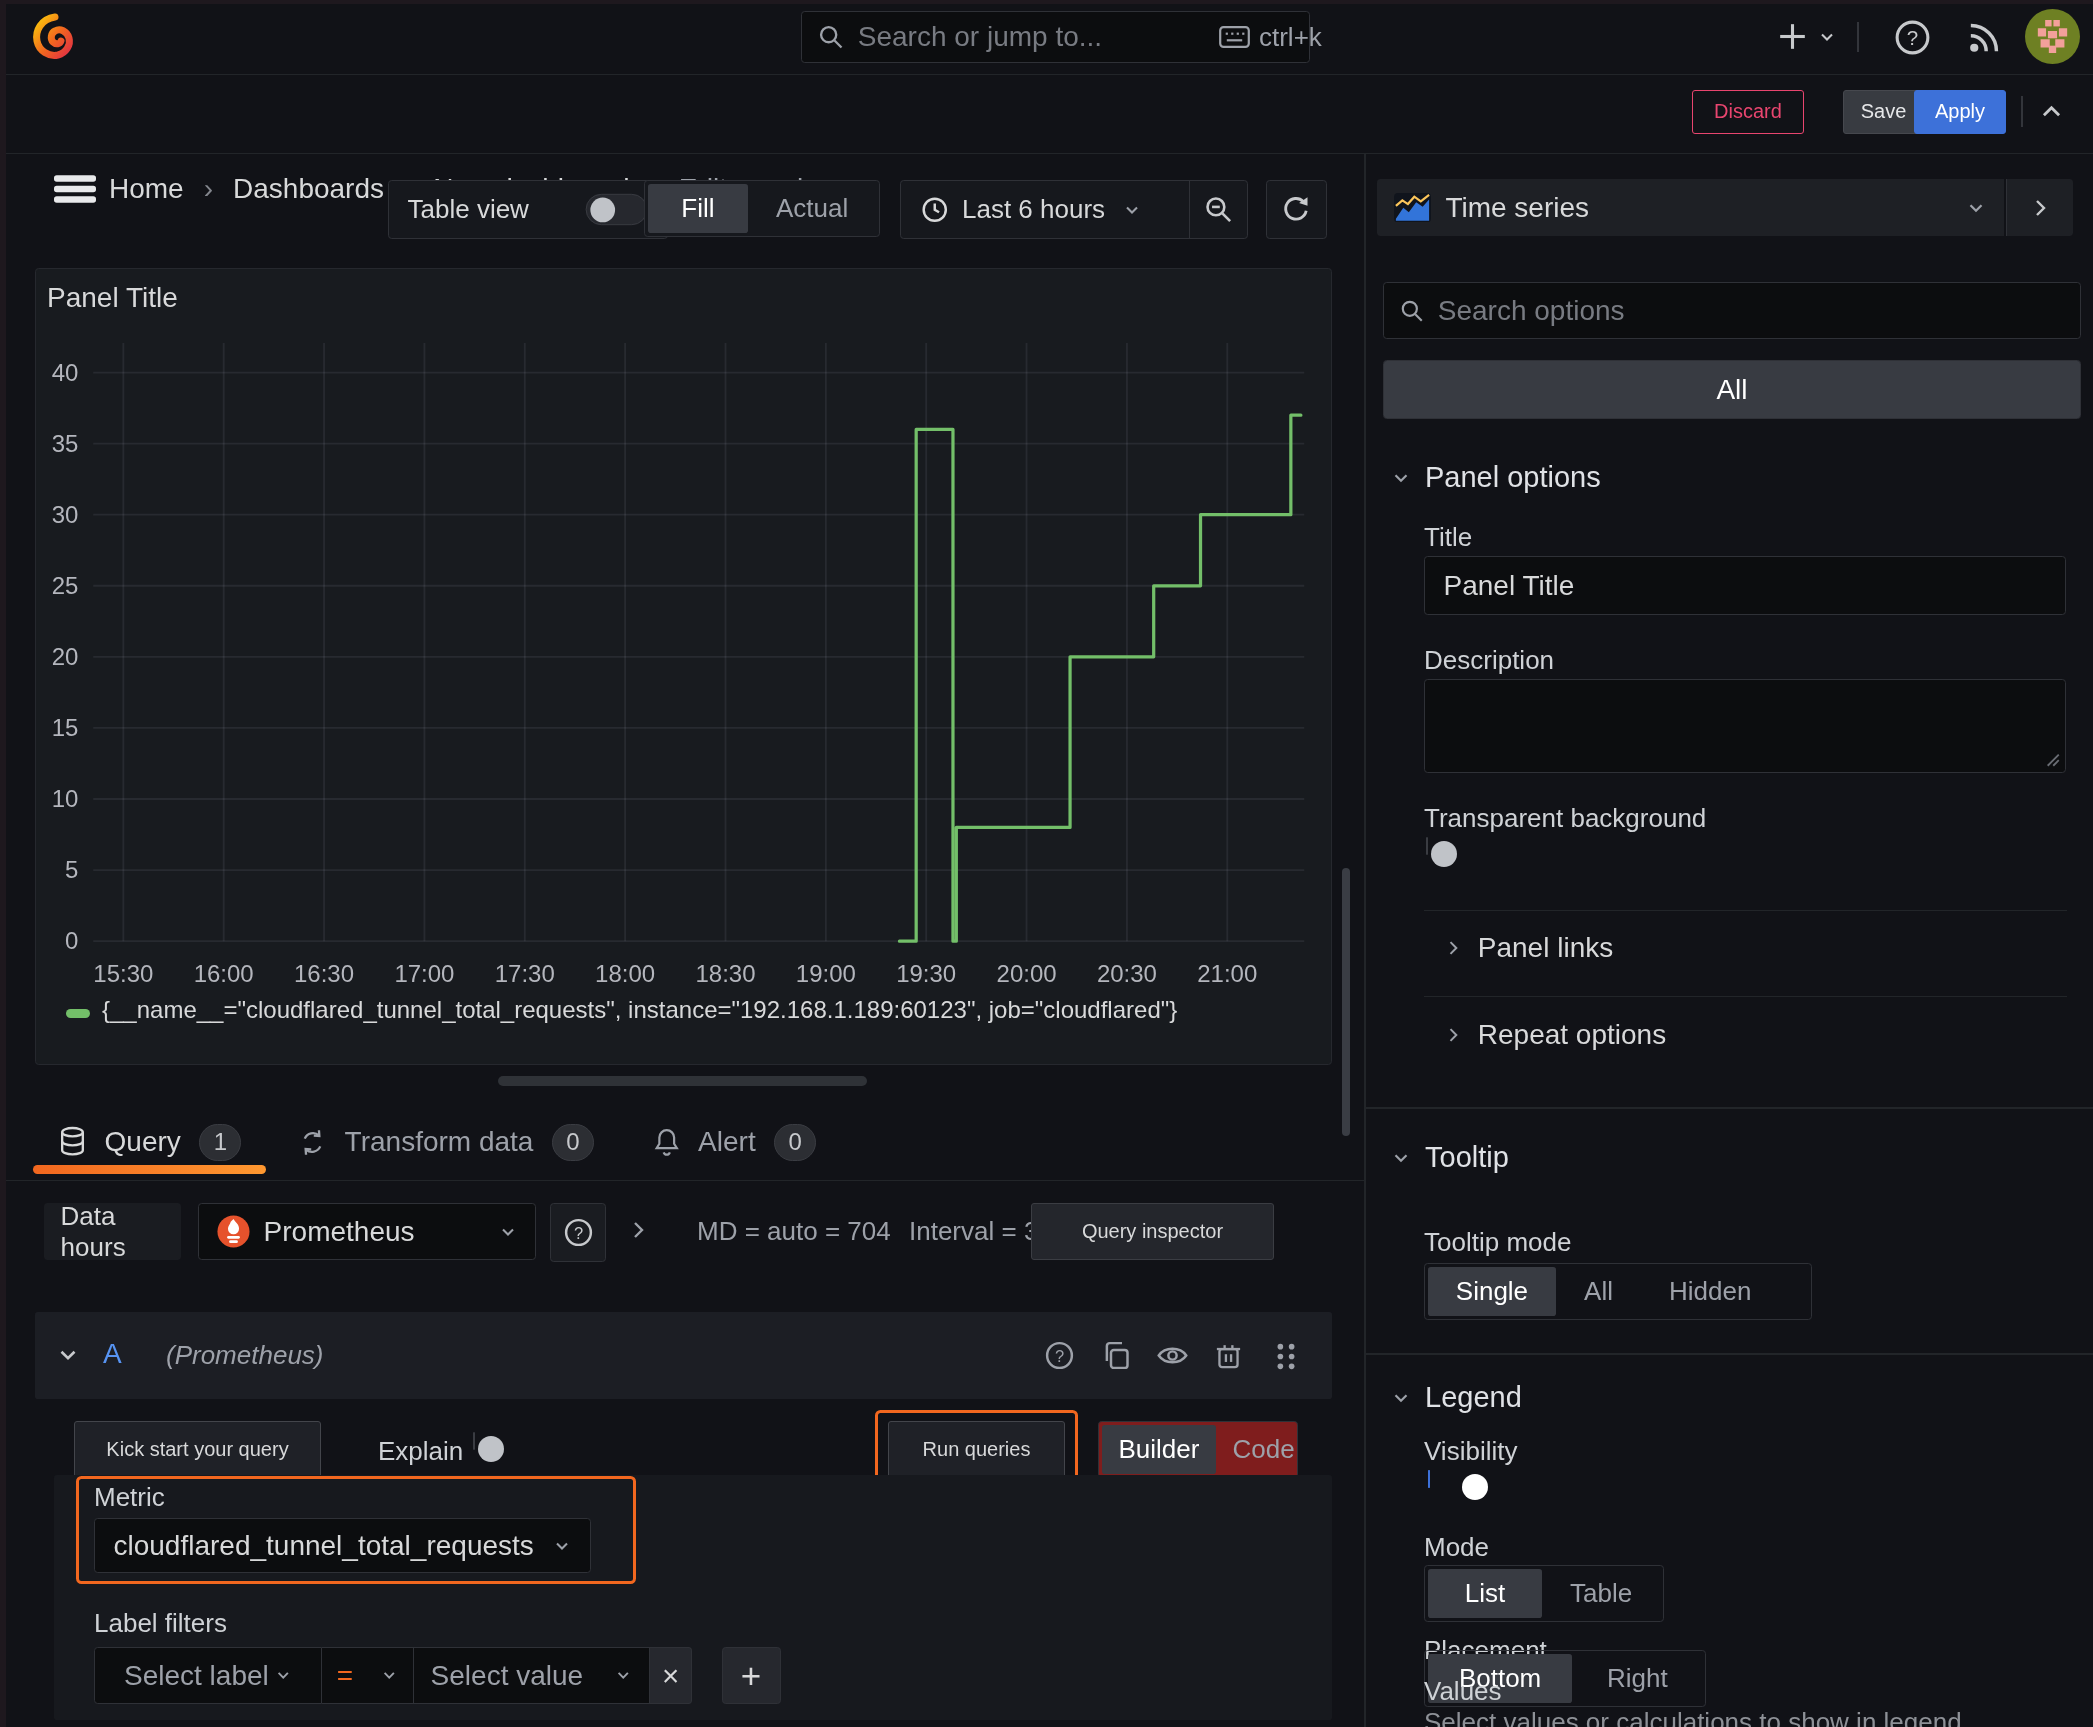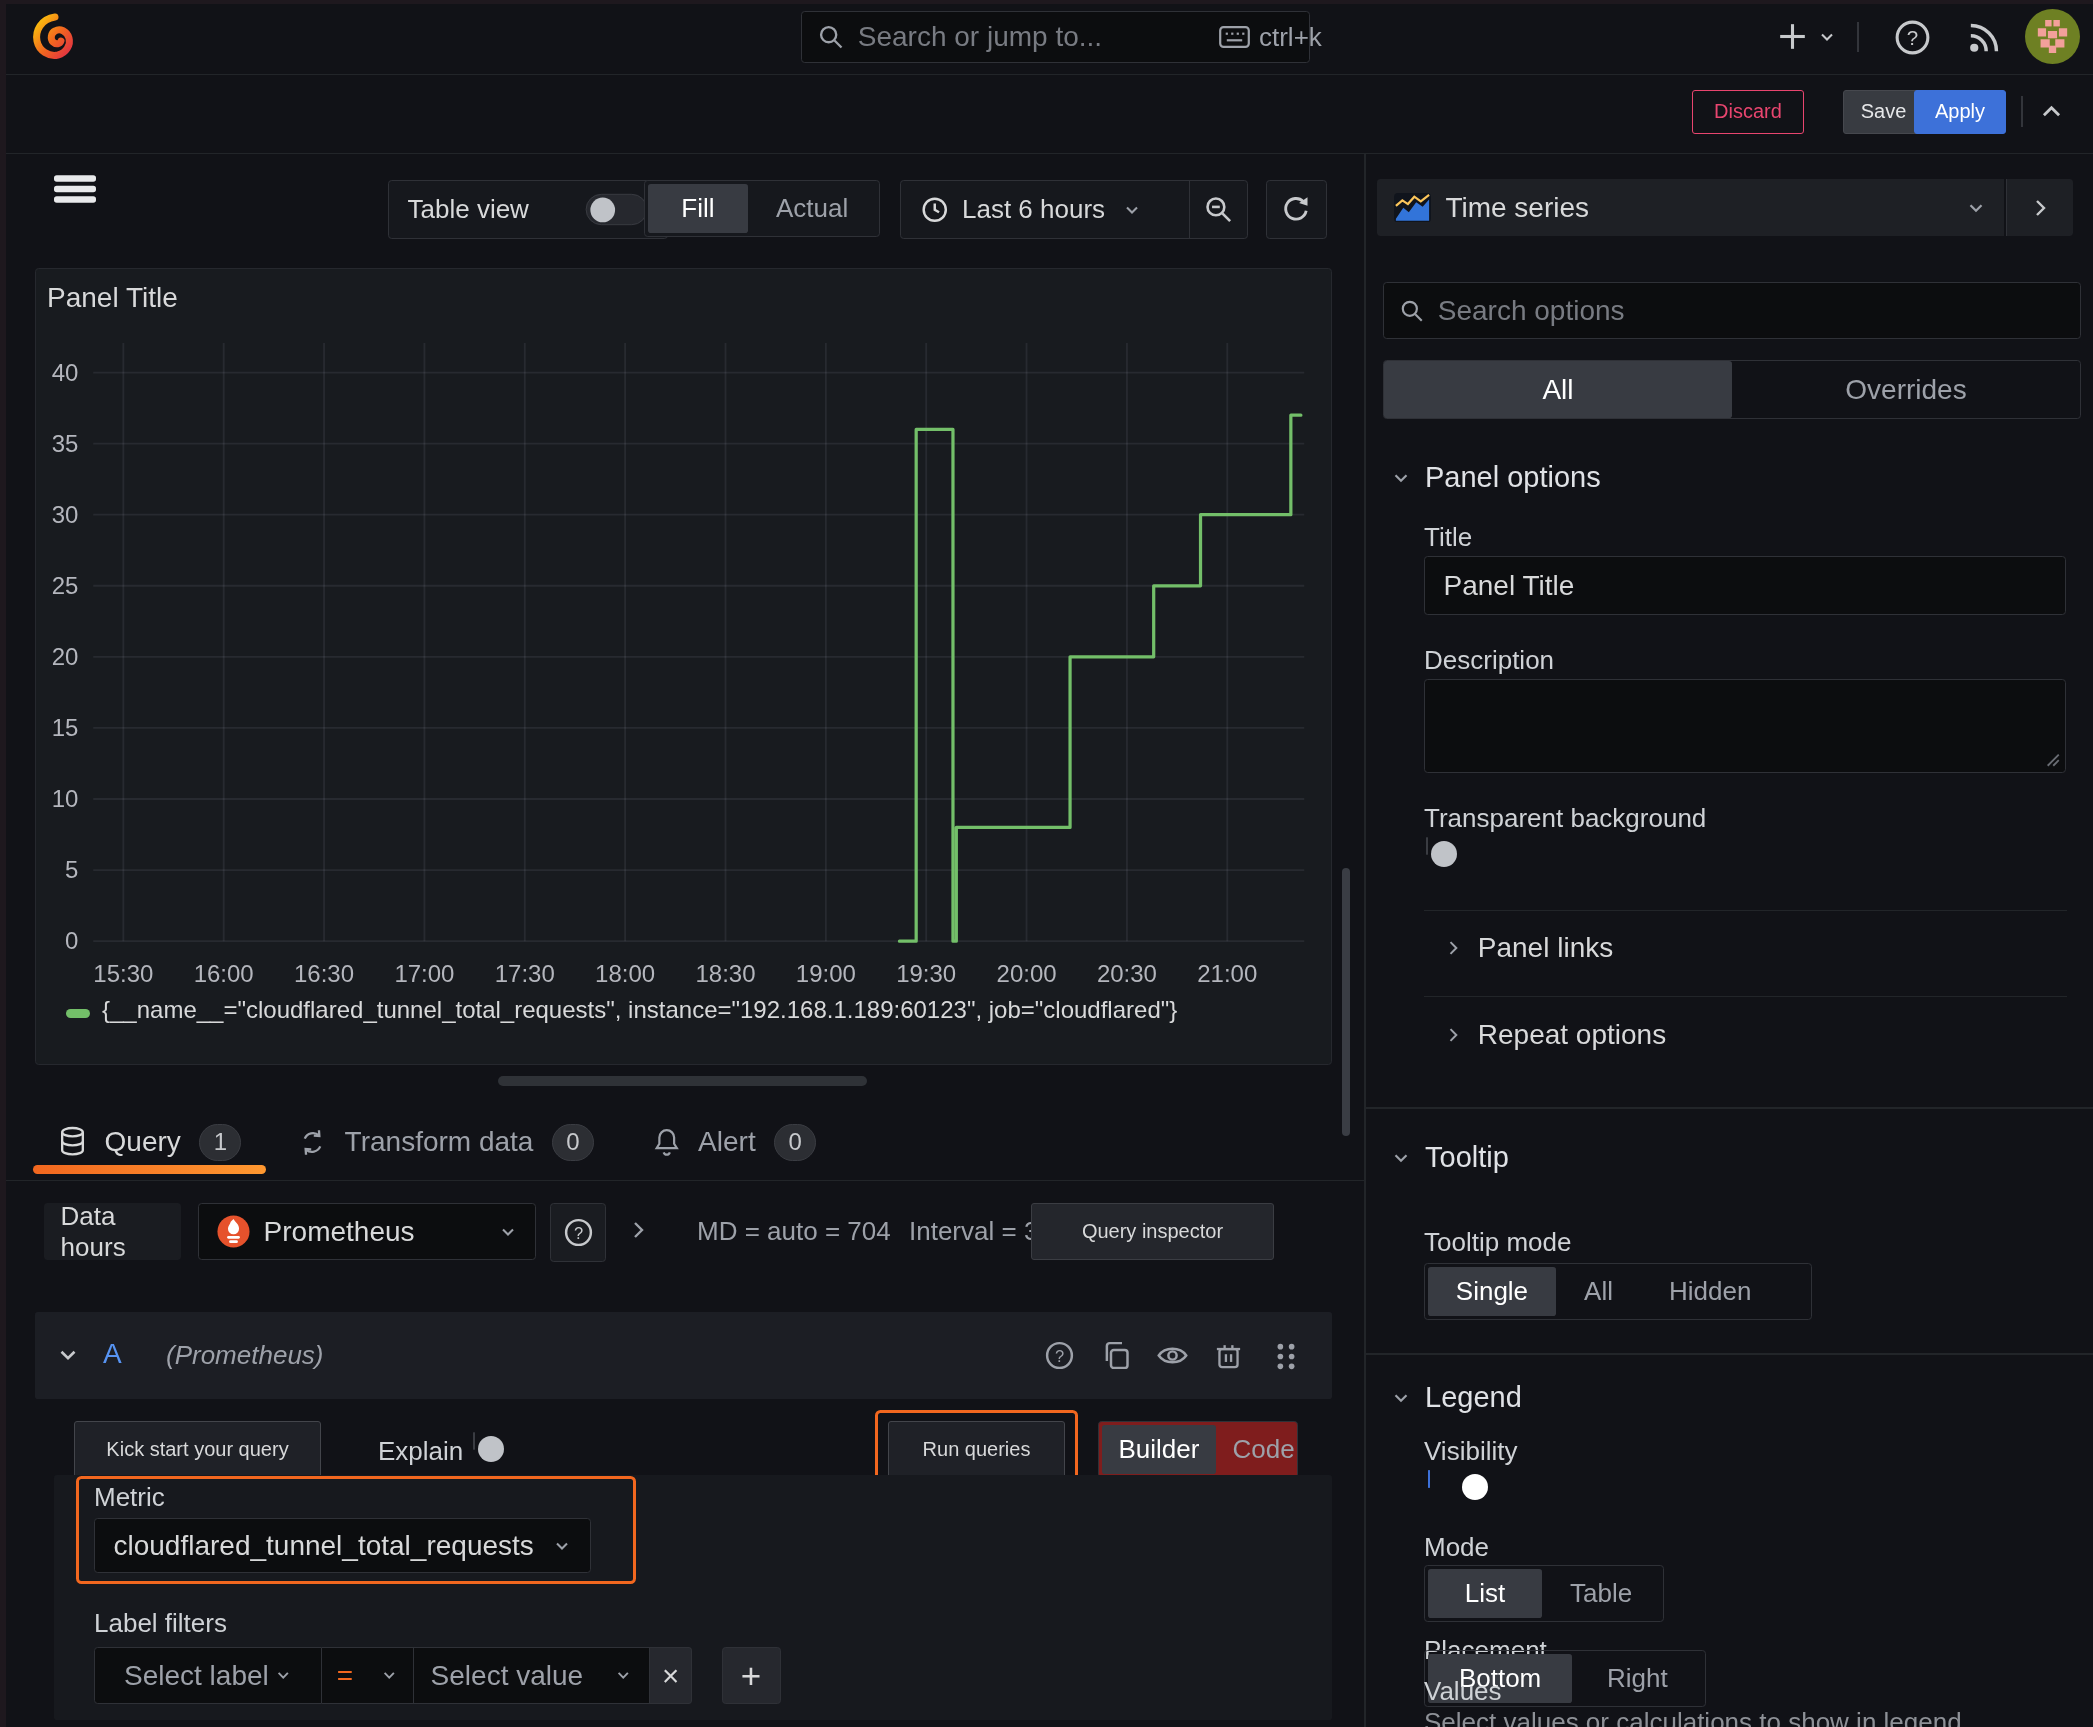--- a/index.html
+++ b/index.html
@@ -164,20 +164,29 @@
 
   
   <div class="abs" style="left:0;top:75px;width:2093px;height:78px;">
     <span class="icn abs" style="left:54px;top:100px;color:#e8e9eb;cursor:pointer;">
       <svg width="42" height="28" viewBox="0 0 46 30">
           <rect x="0" y="0" width="46" height="7" rx="3" fill="currentColor"></rect>
           <rect x="0" y="11.5" width="46" height="7" rx="3" fill="currentColor"></rect>
           <rect x="0" y="23" width="46" height="7" rx="3" fill="currentColor"></rect>
         </svg>
     </span>
+    <div class="abs row t30" style="left:109px;top:75px;height:78px;">
+      <span style="cursor:pointer;">Home</span>
+      <span class="faint" style="margin:0 20px;">›</span>
+      <span style="cursor:pointer;">Dashboards</span>
+      <span class="faint" style="margin:0 20px;">›</span>
+      <span style="cursor:pointer;">New dashboard</span>
+      <span class="faint" style="margin:0 20px;">›</span>
+      <span class="dim">Edit panel</span>
+    </div>
 
     <button class="btn btn-danger abs" style="left:1692px;top:14.8px;width:112px;height:44px;">Discard</button>
     <button class="btn btn-secondary abs" style="left:1819px;top:14.8px;width:81px;height:44px;">Save</button>
     <button class="btn btn-primary abs" style="left:1914px;top:14.8px;width:92px;height:44px;">Apply</button>
     <div class="abs" style="left:2021px;top:21px;width:1.8px;height:31px;background:#33353b;"></div>
     <span class="icn abs" style="left:2036px;top:24px;color:#c7c9cc;cursor:pointer;">
       <svg width="31" height="26" viewBox="0 0 24 24">
           <polyline points="5,15 12,8 19,15" fill="none" stroke="currentColor" stroke-width="2.6"></polyline>
         </svg>
     </span>
@@ -504,21 +513,20 @@
       <svg width="26" height="26" viewBox="0 0 24 24">
           <circle cx="10" cy="10" r="6.5" fill="none" stroke="currentColor" stroke-width="2"></circle>
           <line x1="15" y1="15" x2="21" y2="21" stroke="currentColor" stroke-width="2"></line>
         </svg>
     </span>
     <input class="input" style="border: none; background: transparent; flex: 1 1 0%; font-size: 28px; outline: none; padding: 0px;" placeholder="Search options">
   </div>
 
   <div class="seg-group abs" style="left:1383px;top:360px;width:698px;height:59px;padding:0;border-radius:3.7px;">
     <span class="seg sel" style="flex:1;font-size:28px;border-radius:2.8px;">All</span>
-    <span class="seg" style="flex:1;font-size:28px;">Overrides</span>
   </div>
 
   
   <div class="abs row" style="left:1390px;top:461px;cursor:pointer;">
     <span class="icn" style="color:#9da1a9;margin-right:13px;">
       <svg width="22" height="22" viewBox="0 0 24 24">
           <polyline points="6,9 12,15 18,9" fill="none" stroke="currentColor" stroke-width="2.4"></polyline>
         </svg>
     </span>
     <span class="sec-heading">Panel options</span>

